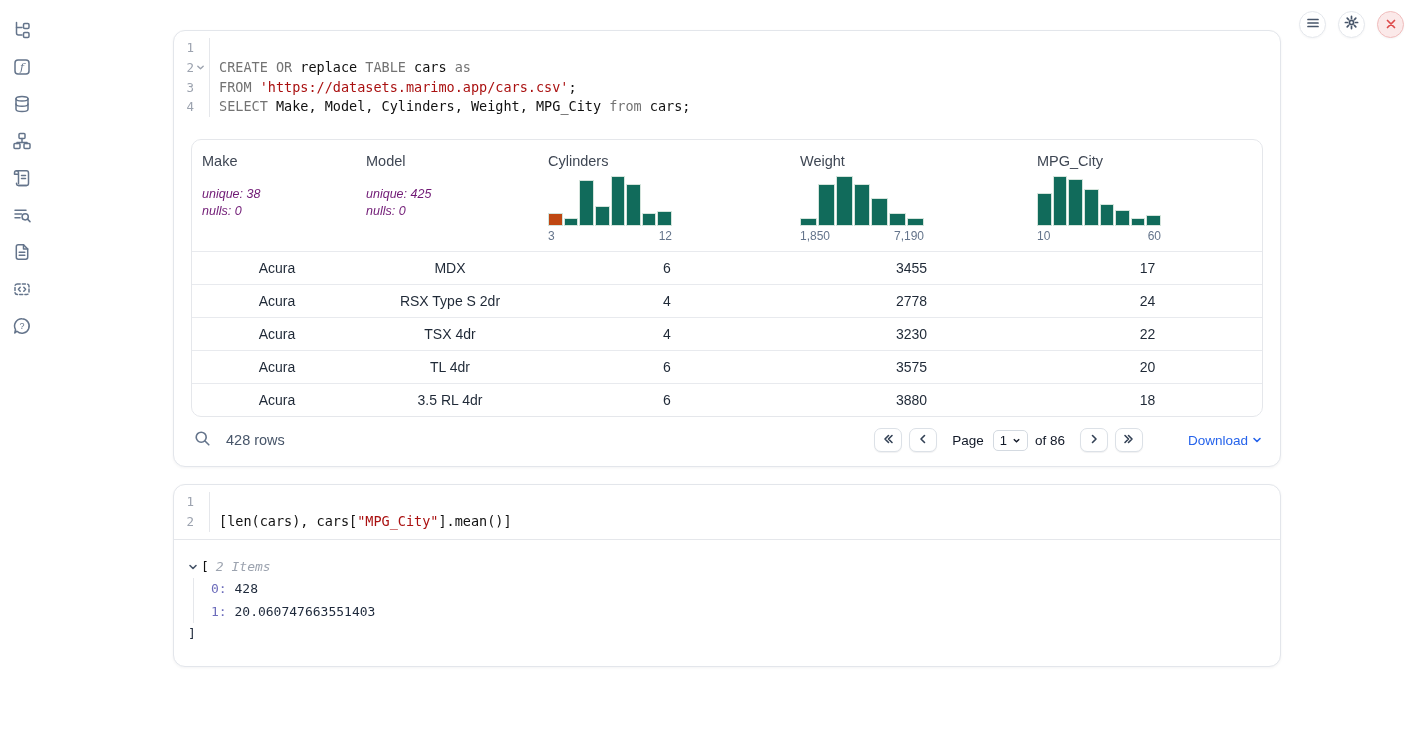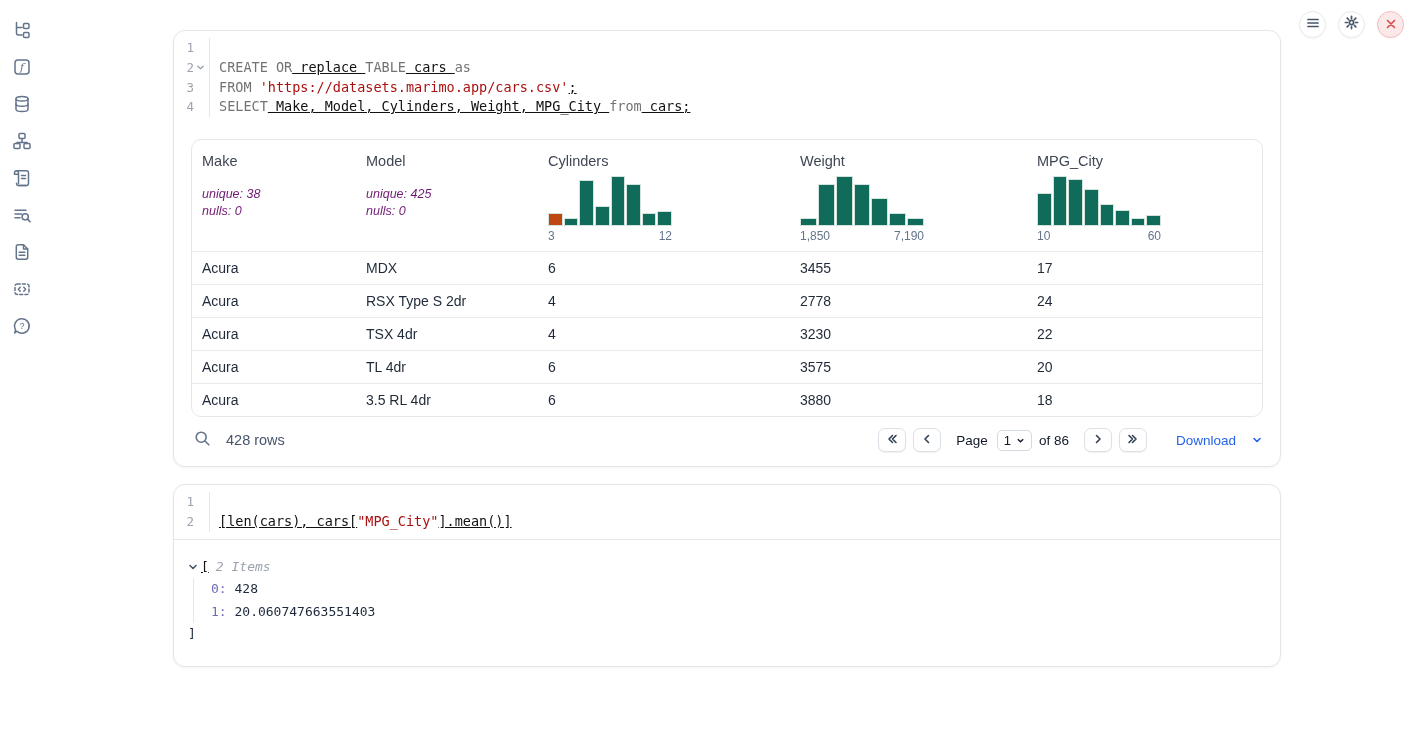--- a/index.html
+++ b/index.html
@@ -34,21 +34,21 @@
   .code-line { display:flex; }
   .gutter { flex:0 0 36px; display:flex; align-items:center; justify-content:flex-end;
     border-right:1px solid #e5e7eb; padding-right:2px; }
   .ln { color:#9ca3af; font-size:12.5px; text-align:right; }
   .fold { width:13px; height:13px; display:flex; align-items:center; justify-content:center; }
   .fold svg { stroke:#9ca3af; fill:none; stroke-width:1.5; stroke-linecap:round; stroke-linejoin:round; }
   .code-text { padding-left:9px; white-space:pre; color:#111; }
   .tok-kw { color:#737373; }
   .tok-str { color:#aa1111; }
   .tok-comment { color:#a55000; }
-  .tok-plain { color:#111111;text-decoration:underline; }
+  .tok-plain { color:#111111; }
 
   
   .outvar-row { display:flex; align-items:center; padding:4px 12px 6px 10px;
     border-bottom:1px solid #e4e7ec; }
   .outvar-label { font-size:12.5px; font-weight:bold; color:#0e6190; }
   .outvar-input { margin-left:8px; width:82px; height:20px; border:1px solid #c9d4de; border-radius:6px;
     padding:0 8px; font-family:"Liberation Sans", sans-serif; font-size:12px; font-weight:bold; color:#0e6190; outline:none; }
   .lang-badge { margin-left:auto; font-size:12.5px; font-weight:bold; color:#0e6190; }
 
   
@@ -56,38 +56,38 @@
   .data-table-box { border:1px solid #e5e7eb; border-radius:10px; overflow:hidden; }
   table.data { width:100%; border-collapse:collapse; }
   th { text-align:left; vertical-align:top; padding:13px 4px 8px 10px; font-weight:normal; }
   .col-label { font-size:14.5px; color:#3f4754; }
   .col-stats { margin-top:17px; font-size:12.5px; color:#701a75; line-height:16.5px;font-style:italic; }
   .hist { margin-top:4px; width:124px; cursor:pointer; }
   .hist-bars { display:flex; align-items:flex-end; gap:1px; height:53px; }
   .hist-bar { flex:1; border:1px solid #d4e4dc; }
   .hist-labels { display:flex; justify-content:space-between; font-size:12px; color:#64748b;
     margin-top:4px; line-height:13px; }
-  td { padding:8px 4px 8px 10px; font-size:14px; color:#1f2937; border-top:1px solid #e8eaee; }
+  td { padding:8px 4px 8px 10px; font-size:14px; color:#1f2937; border-top:1px solid #e8eaee;text-align:center; }
   .c-make { width:164px; } .c-model { width:182px; } .c-cyl { width:252px; } .c-weight { width:237px; }
 
   
   .table-footer { display:flex; align-items:center; padding:11px 18px 14px 20px; }
   .search-icon { cursor:pointer; display:flex; }
   .search-icon svg { stroke:#64748b; fill:none; stroke-width:1.6; stroke-linecap:round; }
   .row-count { margin-left:15px; font-size:14.5px; color:#475569; }
   .pager { margin-left:auto; display:flex; align-items:center; gap:7px; }
   .pg-btn { width:28px; height:24px; border:1px solid #dce1e7; border-radius:7px; background:#fff;
     box-shadow:0 1px 1px rgba(16,24,40,.06); display:flex; align-items:center; justify-content:center; cursor:pointer; }
   .pg-btn svg { stroke:#334155; fill:none; stroke-width:1.6; stroke-linecap:round; stroke-linejoin:round; }
   .page-label { font-size:13.5px; color:#111827; margin:0 2px 0 8px;text-align:right; }
   .page-select { display:flex; align-items:center; gap:5px; border:1px solid #d4dae1; border-radius:5px;
     height:21px; padding:0 6px; font-size:13px; color:#111827; cursor:pointer; background:#fff; }
   .page-select svg { stroke:#111827; fill:none; stroke-width:1.5; }
   .of-label { font-size:13.5px; color:#111827; margin-right:8px; }
-  .download { margin-left:22px; display:flex; align-items:center; gap:16px; color:#2563eb;
+  .download { margin-left:38px; display:flex; align-items:center; gap:4px; color:#2563eb;
     font-size:13.5px; cursor:pointer; }
   .download svg { stroke:#2563eb; fill:none; stroke-width:1.6; stroke-linecap:round; stroke-linejoin:round; }
 
   
   .py-output { border-top:1px solid #e5e7eb; padding:16px 18px 20px 14px;
     font-family:"DejaVu Sans Mono", monospace; font-size:13px; color:#1e293b; line-height:22.5px; }
   .tree-head { display:flex; align-items:center; }
   .tree-caret { width:12px; display:flex; cursor:pointer; margin-right:1px; }
   .tree-caret svg { stroke:#475569; fill:none; stroke-width:1.6; stroke-linecap:round; stroke-linejoin:round; }
   .tree-items { color:#9ca3af; font-style:italic; margin-left:7px; }

